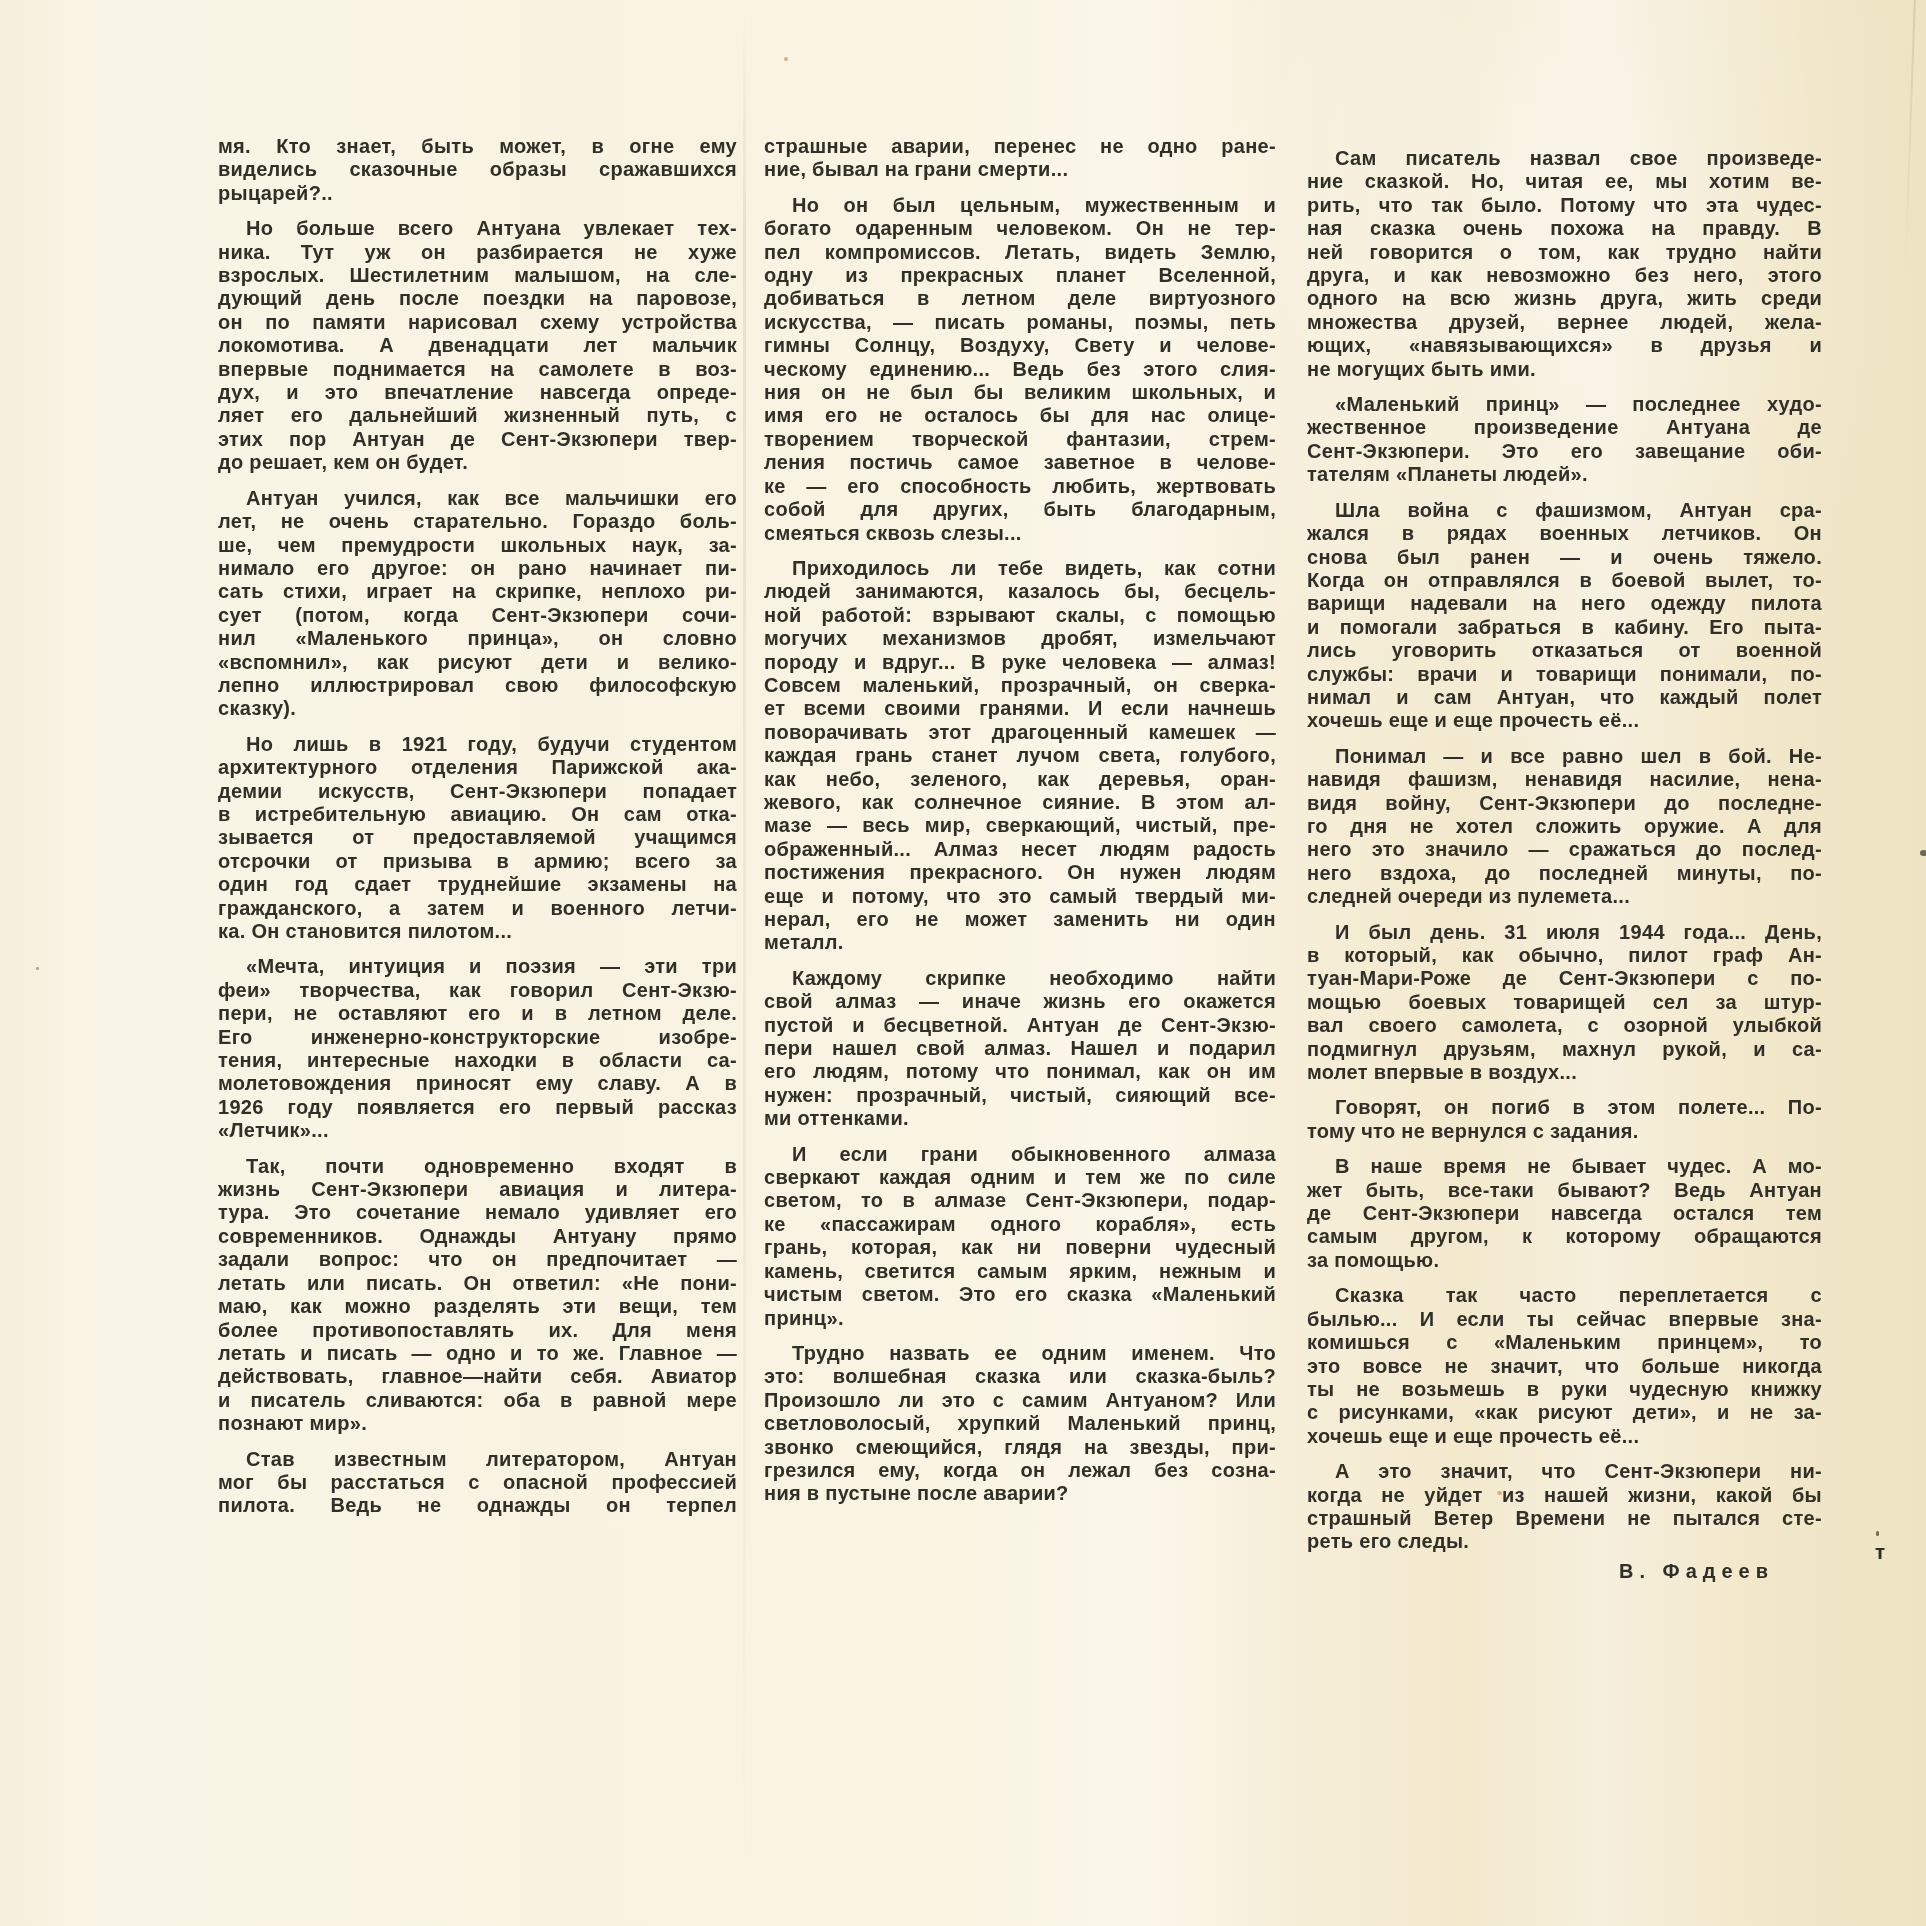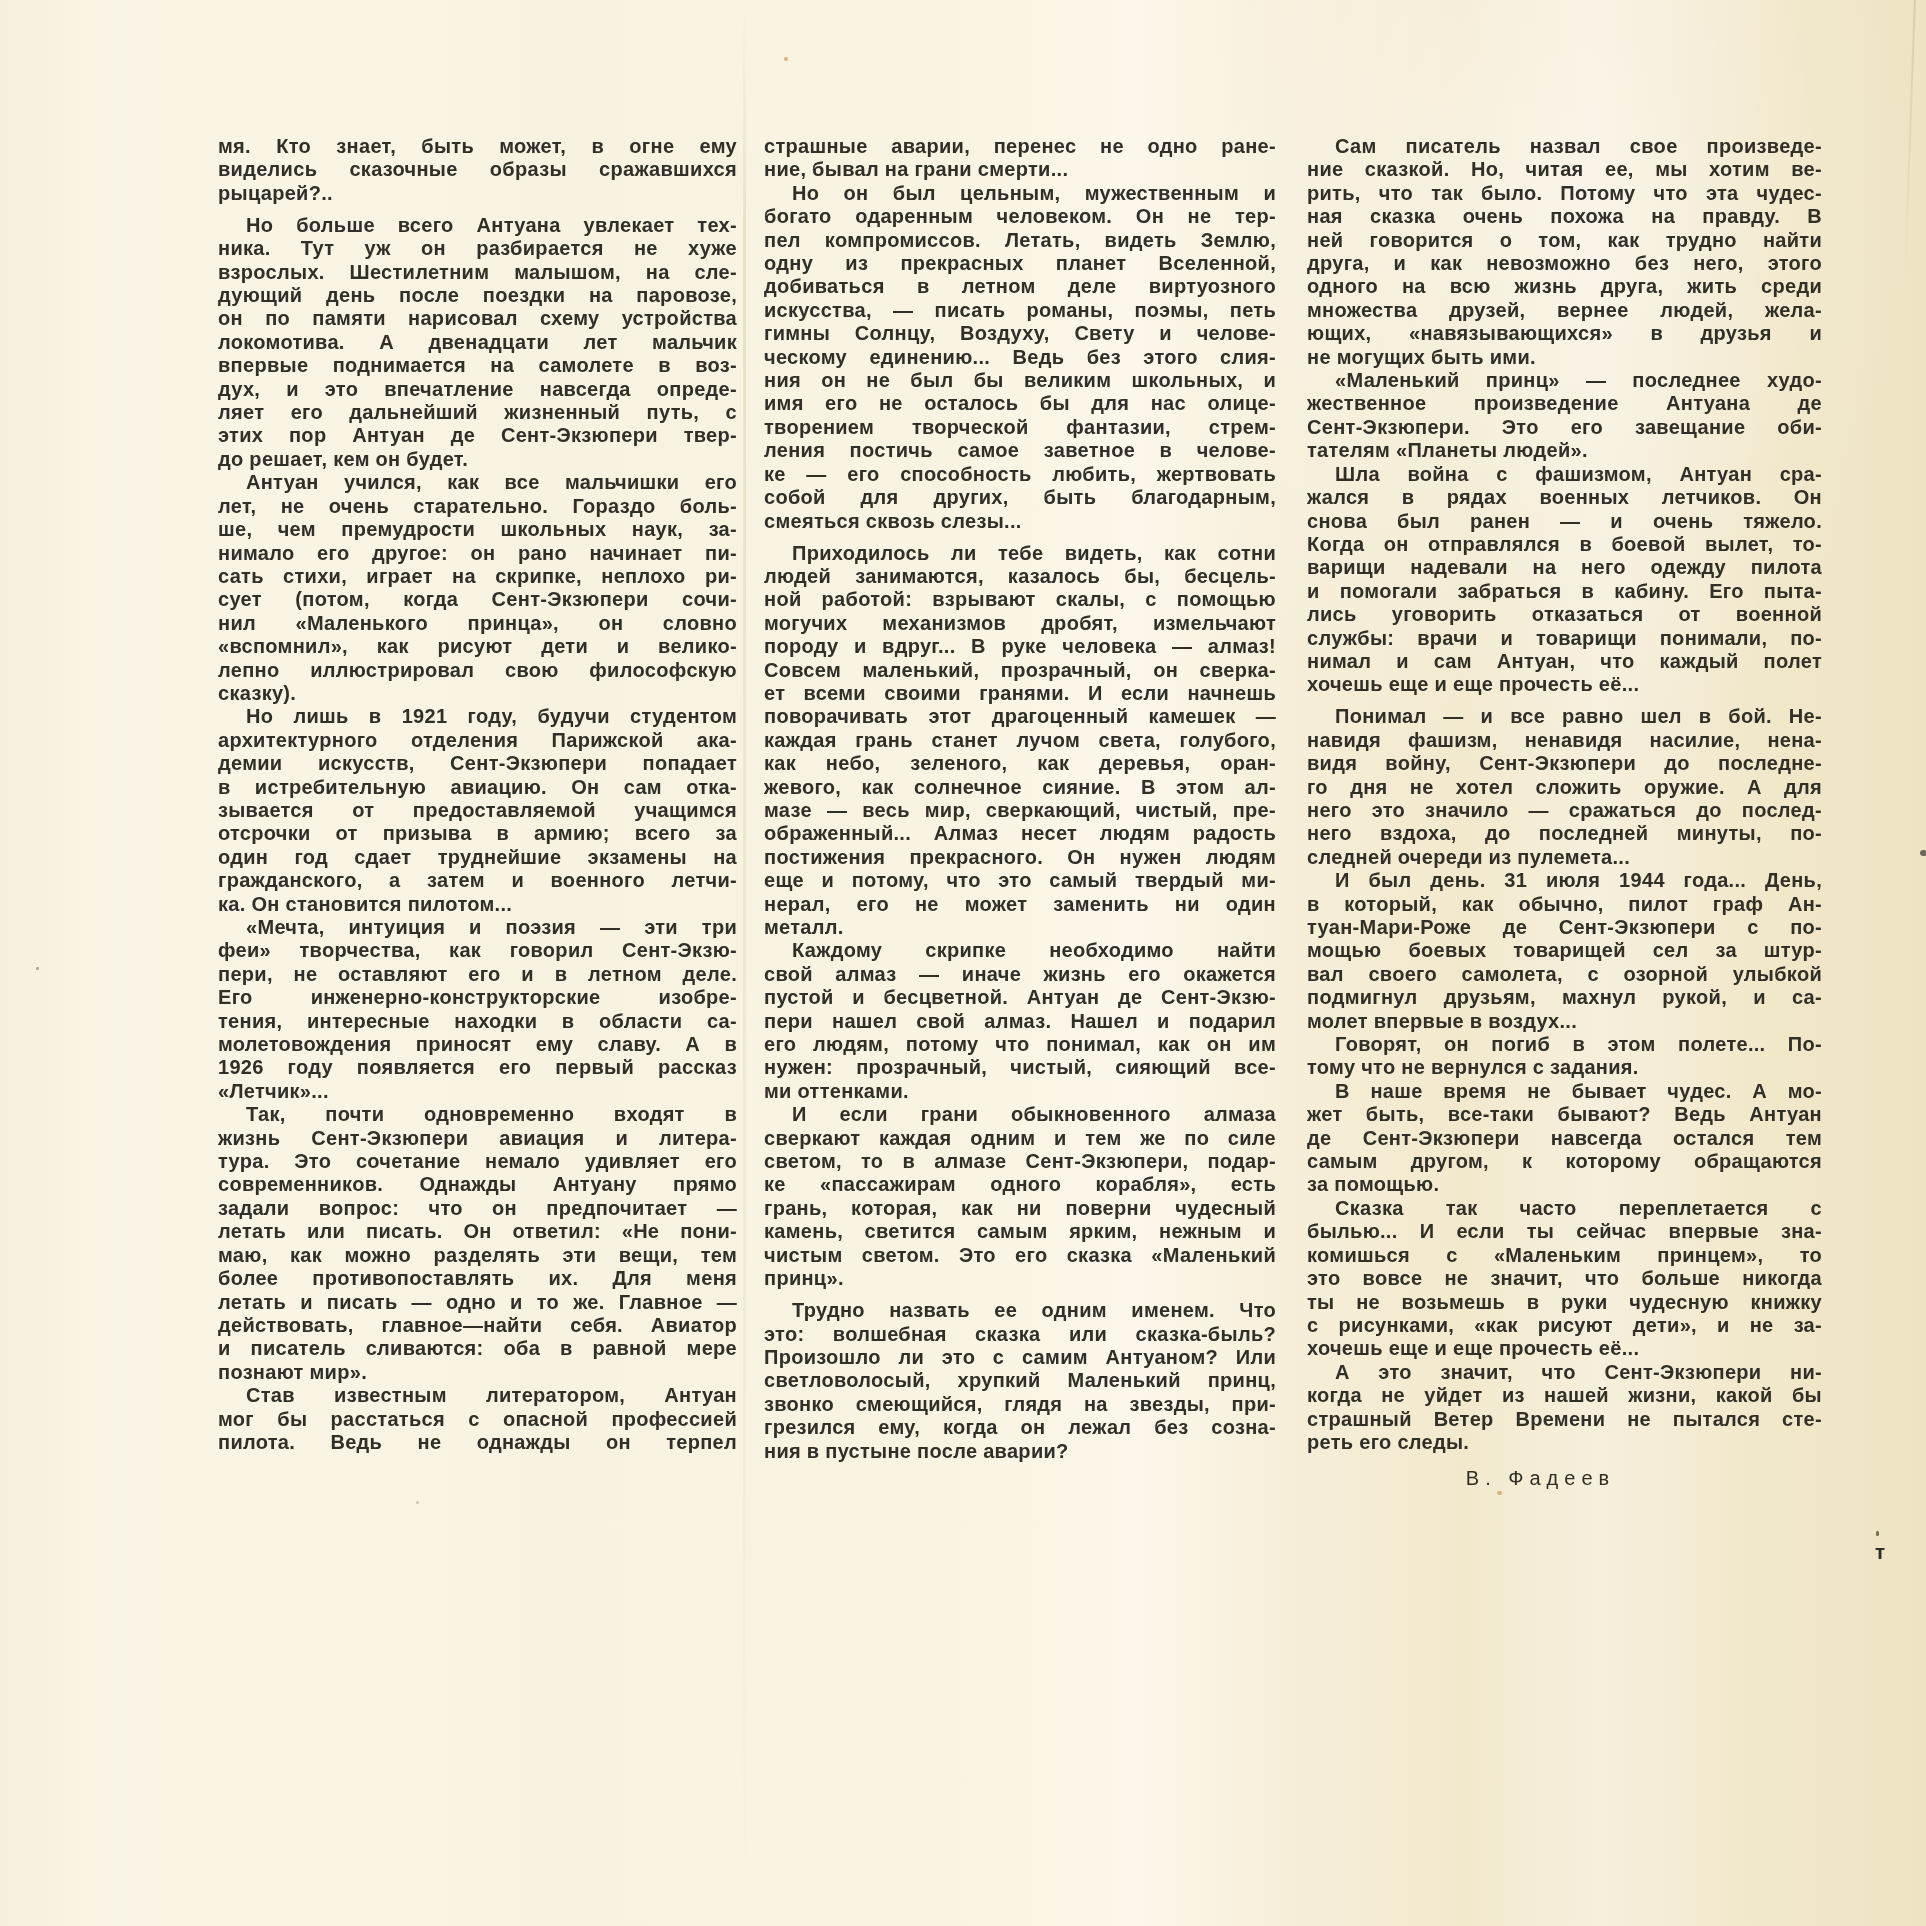--- a/index.html
+++ b/index.html
@@ -9,25 +9,25 @@
       radial-gradient(ellipse 627px 990px at 79% 10%, rgba(255,255,255,0.40), rgba(255,255,255,0) 62%),
       linear-gradient(90deg,#f6efdd 0%,#f9f5e6 6%,#f8f3e1 28%,#f9f4e2 50%,#fbf7ea 59%,#f6eed8 67%,#f2e9cd 76%,#f6efdc 83%,#f1e7c9 92%,#eee3c2 100%);
     font-family:"Liberation Sans","DejaVu Sans",sans-serif;
   }
   .col{
     position:absolute;top:135px;
     color:#302f28;font-size:20px;font-weight:700;letter-spacing:0.3px;
   }
   .line{line-height:23.4px;text-align:justify;text-align-last:justify;text-justify:inter-word;}
   .line.endline{text-align-last:left;}
-  .line.indent{text-indent:28px;}
+  .line.indent{text-indent:28px;margin-top:12px;}
   .para.gap{margin-top:8.6px;}
   .signature{
-    margin-top:13px;line-height:23.4px;text-align:center;padding-right:48px;
-    letter-spacing:6px;font-size:20px;font-weight:400;color:#2f2e27;
+    margin-top:6px;line-height:23.4px;text-align:right;padding-right:48px;
+    letter-spacing:6px;font-size:20px;font-weight:700;color:#2f2e27;
   }
   .page-mark{
     position:absolute;left:1875px;top:1540px;
     font-size:20.5px;font-weight:700;color:#2e2d27;letter-spacing:0;
   }
   .crease{
     position:absolute;left:743px;top:0;width:2.6px;height:1926px;
     background:linear-gradient(180deg,rgba(150,128,78,0) 0%,rgba(150,128,78,0.16) 12%,rgba(150,128,78,0.10) 55%,rgba(150,128,78,0.04) 85%,rgba(150,128,78,0) 100%);
   }
   .crease-right{

